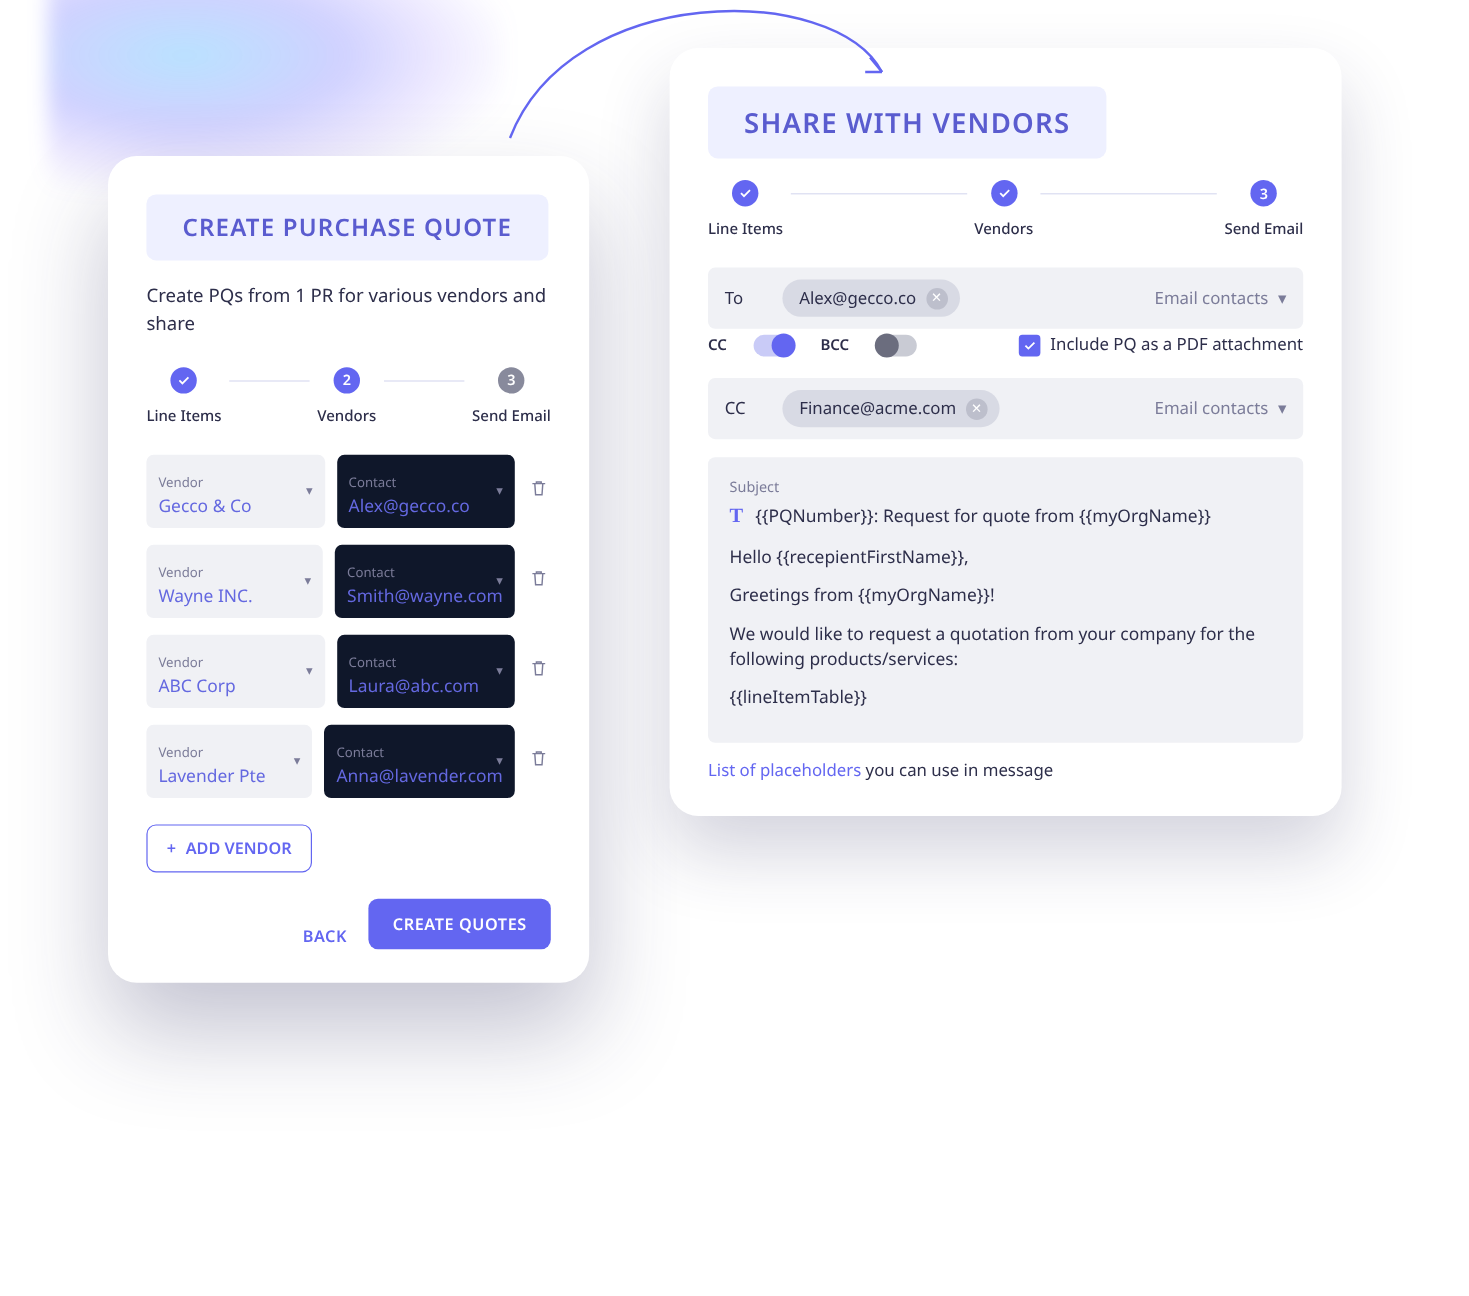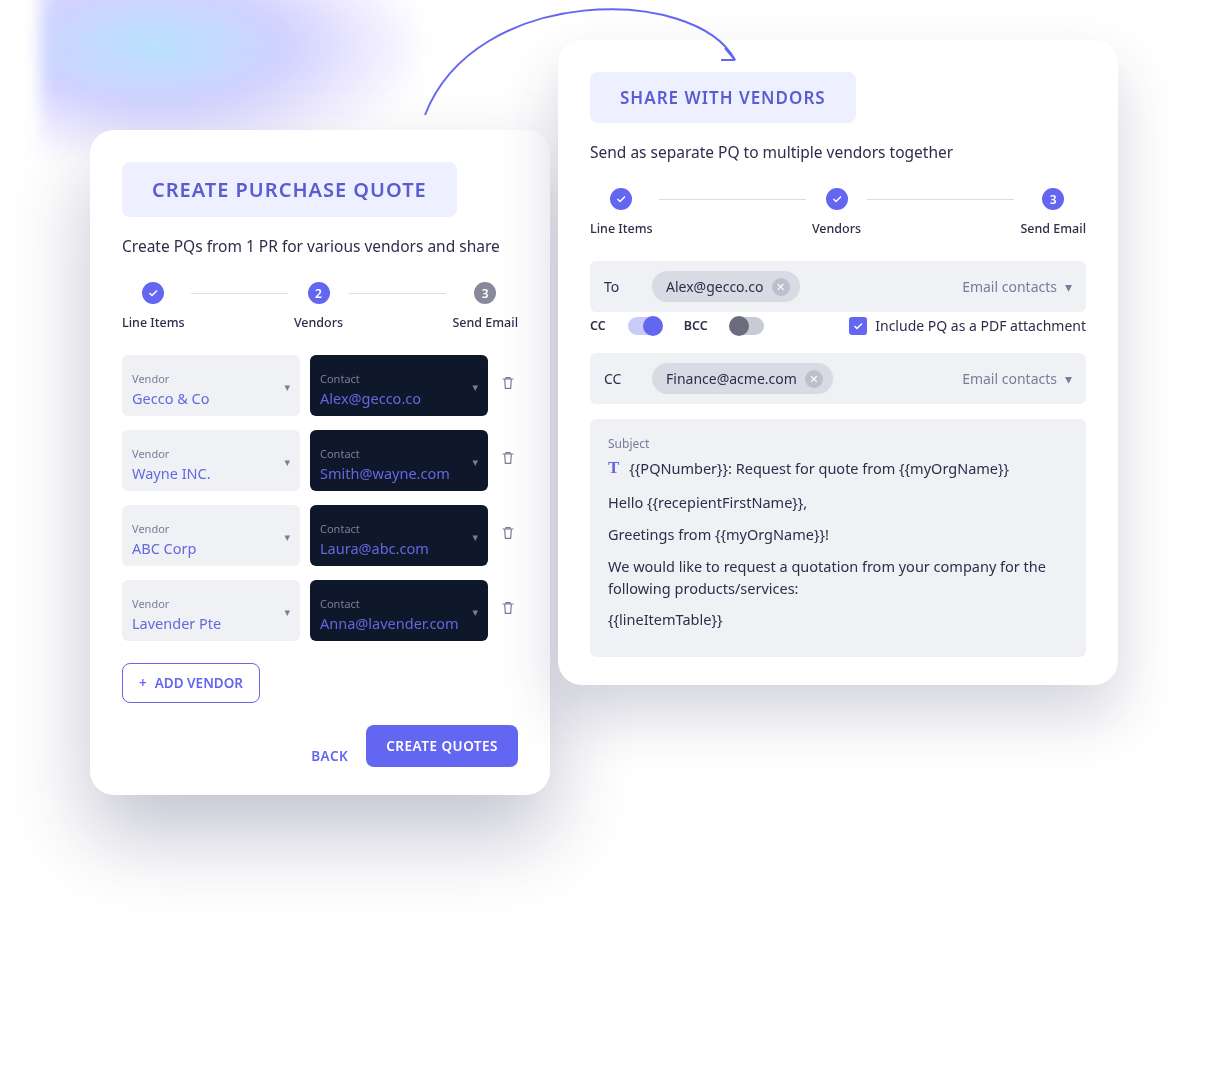--- a/index.html
+++ b/index.html
@@ -25,31 +25,31 @@
   }
 
   
   .arrow{position:absolute;left:415px;top:-10px;width:340px;height:140px;z-index:4;overflow:visible;}
 
   .card{
     position:absolute;background:#fff;border-radius:24px;
     box-shadow:0 30px 60px rgba(40,40,90,.20);
     padding:32px 32px 28px;box-sizing:border-box;
   }
-  .card.left{left:90px;top:130px;width:460px;z-index:2;
+  .card.left{left:90px;top:130px;width:401px;z-index:2;
     box-shadow:0 40px 80px rgba(40,40,90,.28);}
   .card.right{left:558px;top:40px;width:560px;z-index:3;}
 
   .title-pill{
     display:inline-block;background:var(--indigo-light);
     padding:14px 30px;border-radius:8px;
     font-size:20px;font-weight:600;letter-spacing:1px;
     color:#5a5ccf;margin-bottom:18px;
   }
-  .card.right .title-pill{font-size:17px;text-align:center;}
+  .card.right .title-pill{font-size:23px;text-align:center;}
 
   .subtitle{color:var(--text);font-size:15.5px;line-height:1.5;margin-bottom:24px;}
 
   
   .stepper{display:flex;align-items:flex-start;justify-content:space-between;margin-bottom:24px;}
   .step{display:flex;flex-direction:column;align-items:center;flex:0 0 auto;}
   .step-dot{width:22px;height:22px;border-radius:50%;display:flex;align-items:center;justify-content:center;color:#fff;font-size:12px;font-weight:600;}
   .step-dot.done{background:var(--indigo);}
   .step-dot.current{background:var(--indigo);}
   .step-dot.pending{background:var(--gray-step);}
@@ -220,21 +220,20 @@
     </div>
 
     <div class="footer-btns">
       <div class="btn-back">BACK</div>
       <div class="btn-primary">CREATE QUOTES</div>
     </div>
   </div>
 
   <div class="card right">
     <div class="title-pill">SHARE WITH VENDORS</div>
-    <div class="subtitle">Send as separate PQ to multiple vendors together</div>
 
     <div class="stepper">
       <div class="step">
         <div class="step-dot done">
           <svg class="check-svg" viewBox="0 0 24 24">
               <path d="M5 12l5 5L20 7" stroke="#fff" stroke-width="3" fill="none"></path>
             </svg>
         </div>
         <div class="step-label">Line Items</div>
       </div>
@@ -303,14 +302,17 @@
         <span class="subject-text">{{PQNumber}}: Request for quote from {{myOrgName}}</span>
       </div>
       <div id="email-body">
           <div class="body-line">Hello {{recepientFirstName}},</div>
           <div class="body-line">Greetings from {{myOrgName}}!</div>
           <div class="body-line">We would like to request a quotation from your company for the following products/services:</div>
           <div class="body-line">{{lineItemTable}}</div>
         </div>
     </div>
 
+    <div class="placeholder-hint">
+      <span class="link">List of placeholders</span><span> you can use in message</span>
+    </div>
   </div>
 </div>
 
 </body></html>

